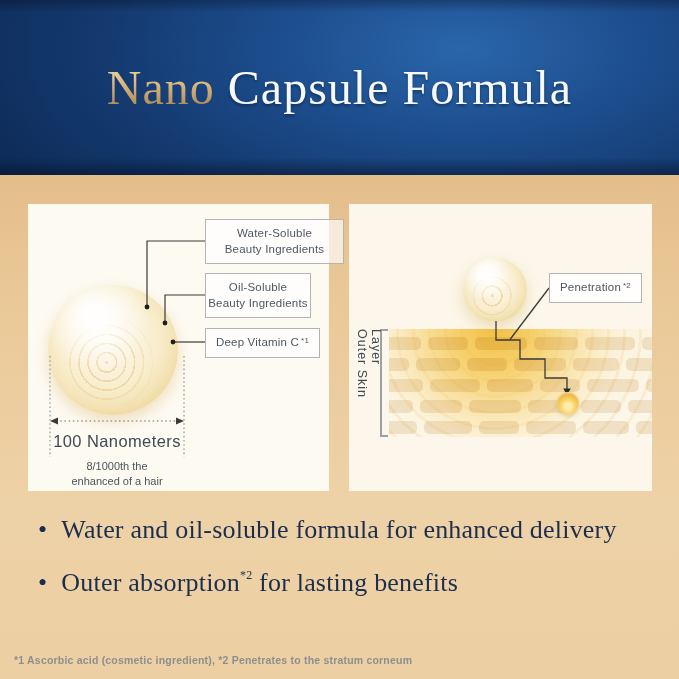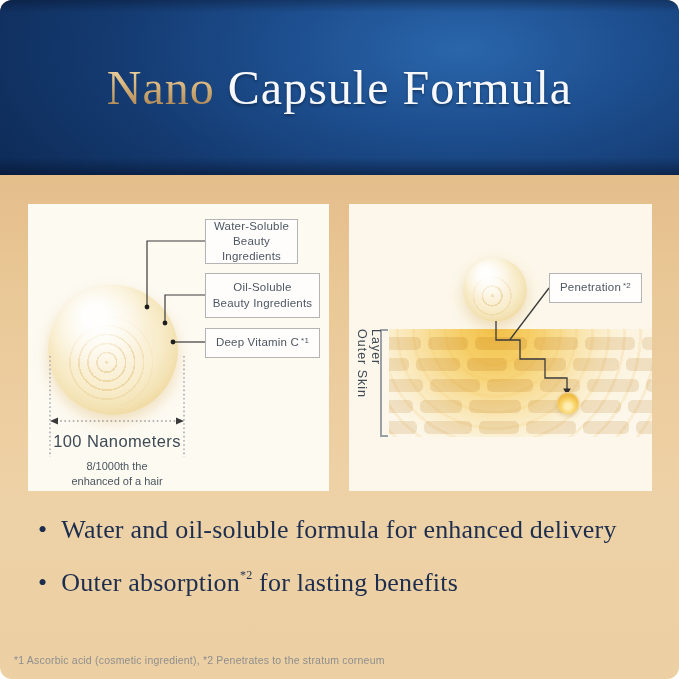--- a/index.html
+++ b/index.html
@@ -1,20 +1,19 @@
 <!DOCTYPE html>
 <html><head>
 <meta charset="utf-8">
 <style>
   html,body{margin:0;padding:0;}
   .stage{
     position:relative;width:679px;height:679px;overflow:hidden;
     font-family:"Liberation Sans",sans-serif;
     background:linear-gradient(180deg,#dcae7a 0%,#e3bb88 22%,#eac998 45%,#eed2a7 75%,#ecd0a3 100%);
-    border-radius:12px;
   }
   
   .header{
     position:absolute;left:0;top:0;width:679px;height:175px;
     background:
       linear-gradient(180deg,rgba(0,0,10,0.28) 0,rgba(0,0,10,0) 7%,rgba(0,0,10,0) 90%,rgba(2,10,30,0.45) 100%),
       radial-gradient(95% 170% at 68% 28%, #2a66ab 0%, #1d4e8e 28%, #143a70 55%, #0e2c59 80%, #0c264c 100%);
     display:flex;align-items:center;justify-content:center;
   }
   .title{
@@ -105,21 +104,21 @@
   
   .bullets{
     position:absolute;left:38px;top:515px;width:620px;
     font-family:"Liberation Serif",serif;color:#1d2d4d;font-size:26px;
   }
   .bullet-line{margin-bottom:23px;letter-spacing:0.2px;}
   .bullet-line .marker{margin-right:14px;}
   .bullet-line sup{font-size:12px;position:relative;top:-2px;}
   
   .footnote{
-    position:absolute;left:14px;top:654px;color:#8e8e8e;font-size:10.5px;letter-spacing:0.2px;
+    position:absolute;left:14px;top:654px;color:#8e8e8e;font-size:10.5px;letter-spacing:0.2px;font-weight:bold;
   }
 </style>
 </head>
 <body>
 
 <div class="stage">
 
   <div class="header">
     <div class="title"><span class="accent">Nano</span><span> Capsule Formula</span></div>
   </div>
@@ -140,26 +139,26 @@
       <circle cx="137" cy="119" r="2.4" fill="#1e1e1e"></circle>
       <circle cx="145" cy="138" r="2.4" fill="#1e1e1e"></circle>
 
       <line x1="22" y1="152" x2="22" y2="253" stroke="#8f959b" stroke-width="1.2" stroke-dasharray="1.6 2.6"></line>
       <line x1="156" y1="152" x2="156" y2="253" stroke="#8f959b" stroke-width="1.2" stroke-dasharray="1.6 2.6"></line>
       <line x1="28" y1="217" x2="150" y2="217" stroke="#6f757b" stroke-width="1.2" stroke-dasharray="1.6 2.6"></line>
       <path d="M22,217 l8,-3.6 v7.2 Z" fill="#3a3a3a"></path>
       <path d="M156,217 l-8,-3.6 v7.2 Z" fill="#3a3a3a"></path>
     </svg>
 
-    <div class="lblbox" style="left:177px;top:15px;width:93px;height:45px;">
+    <div class="lblbox" style="left:177px;top:15px;width:139px;height:45px;">
       <span>Water-Soluble</span>
       <span>Beauty Ingredients</span>
     </div>
 
-    <div class="lblbox" style="left:177px;top:69px;width:115px;height:45px;">
+    <div class="lblbox" style="left:177px;top:69px;width:106px;height:45px;">
       <span>Oil-Soluble</span>
       <span>Beauty Ingredients</span>
     </div>
 
     <div class="lblbox" style="left:177px;top:124px;width:115px;height:30px;">
       <span class="row">
         <span>Deep Vitamin C</span>
         <span class="sup">*1</span>
       </span>
     </div>

